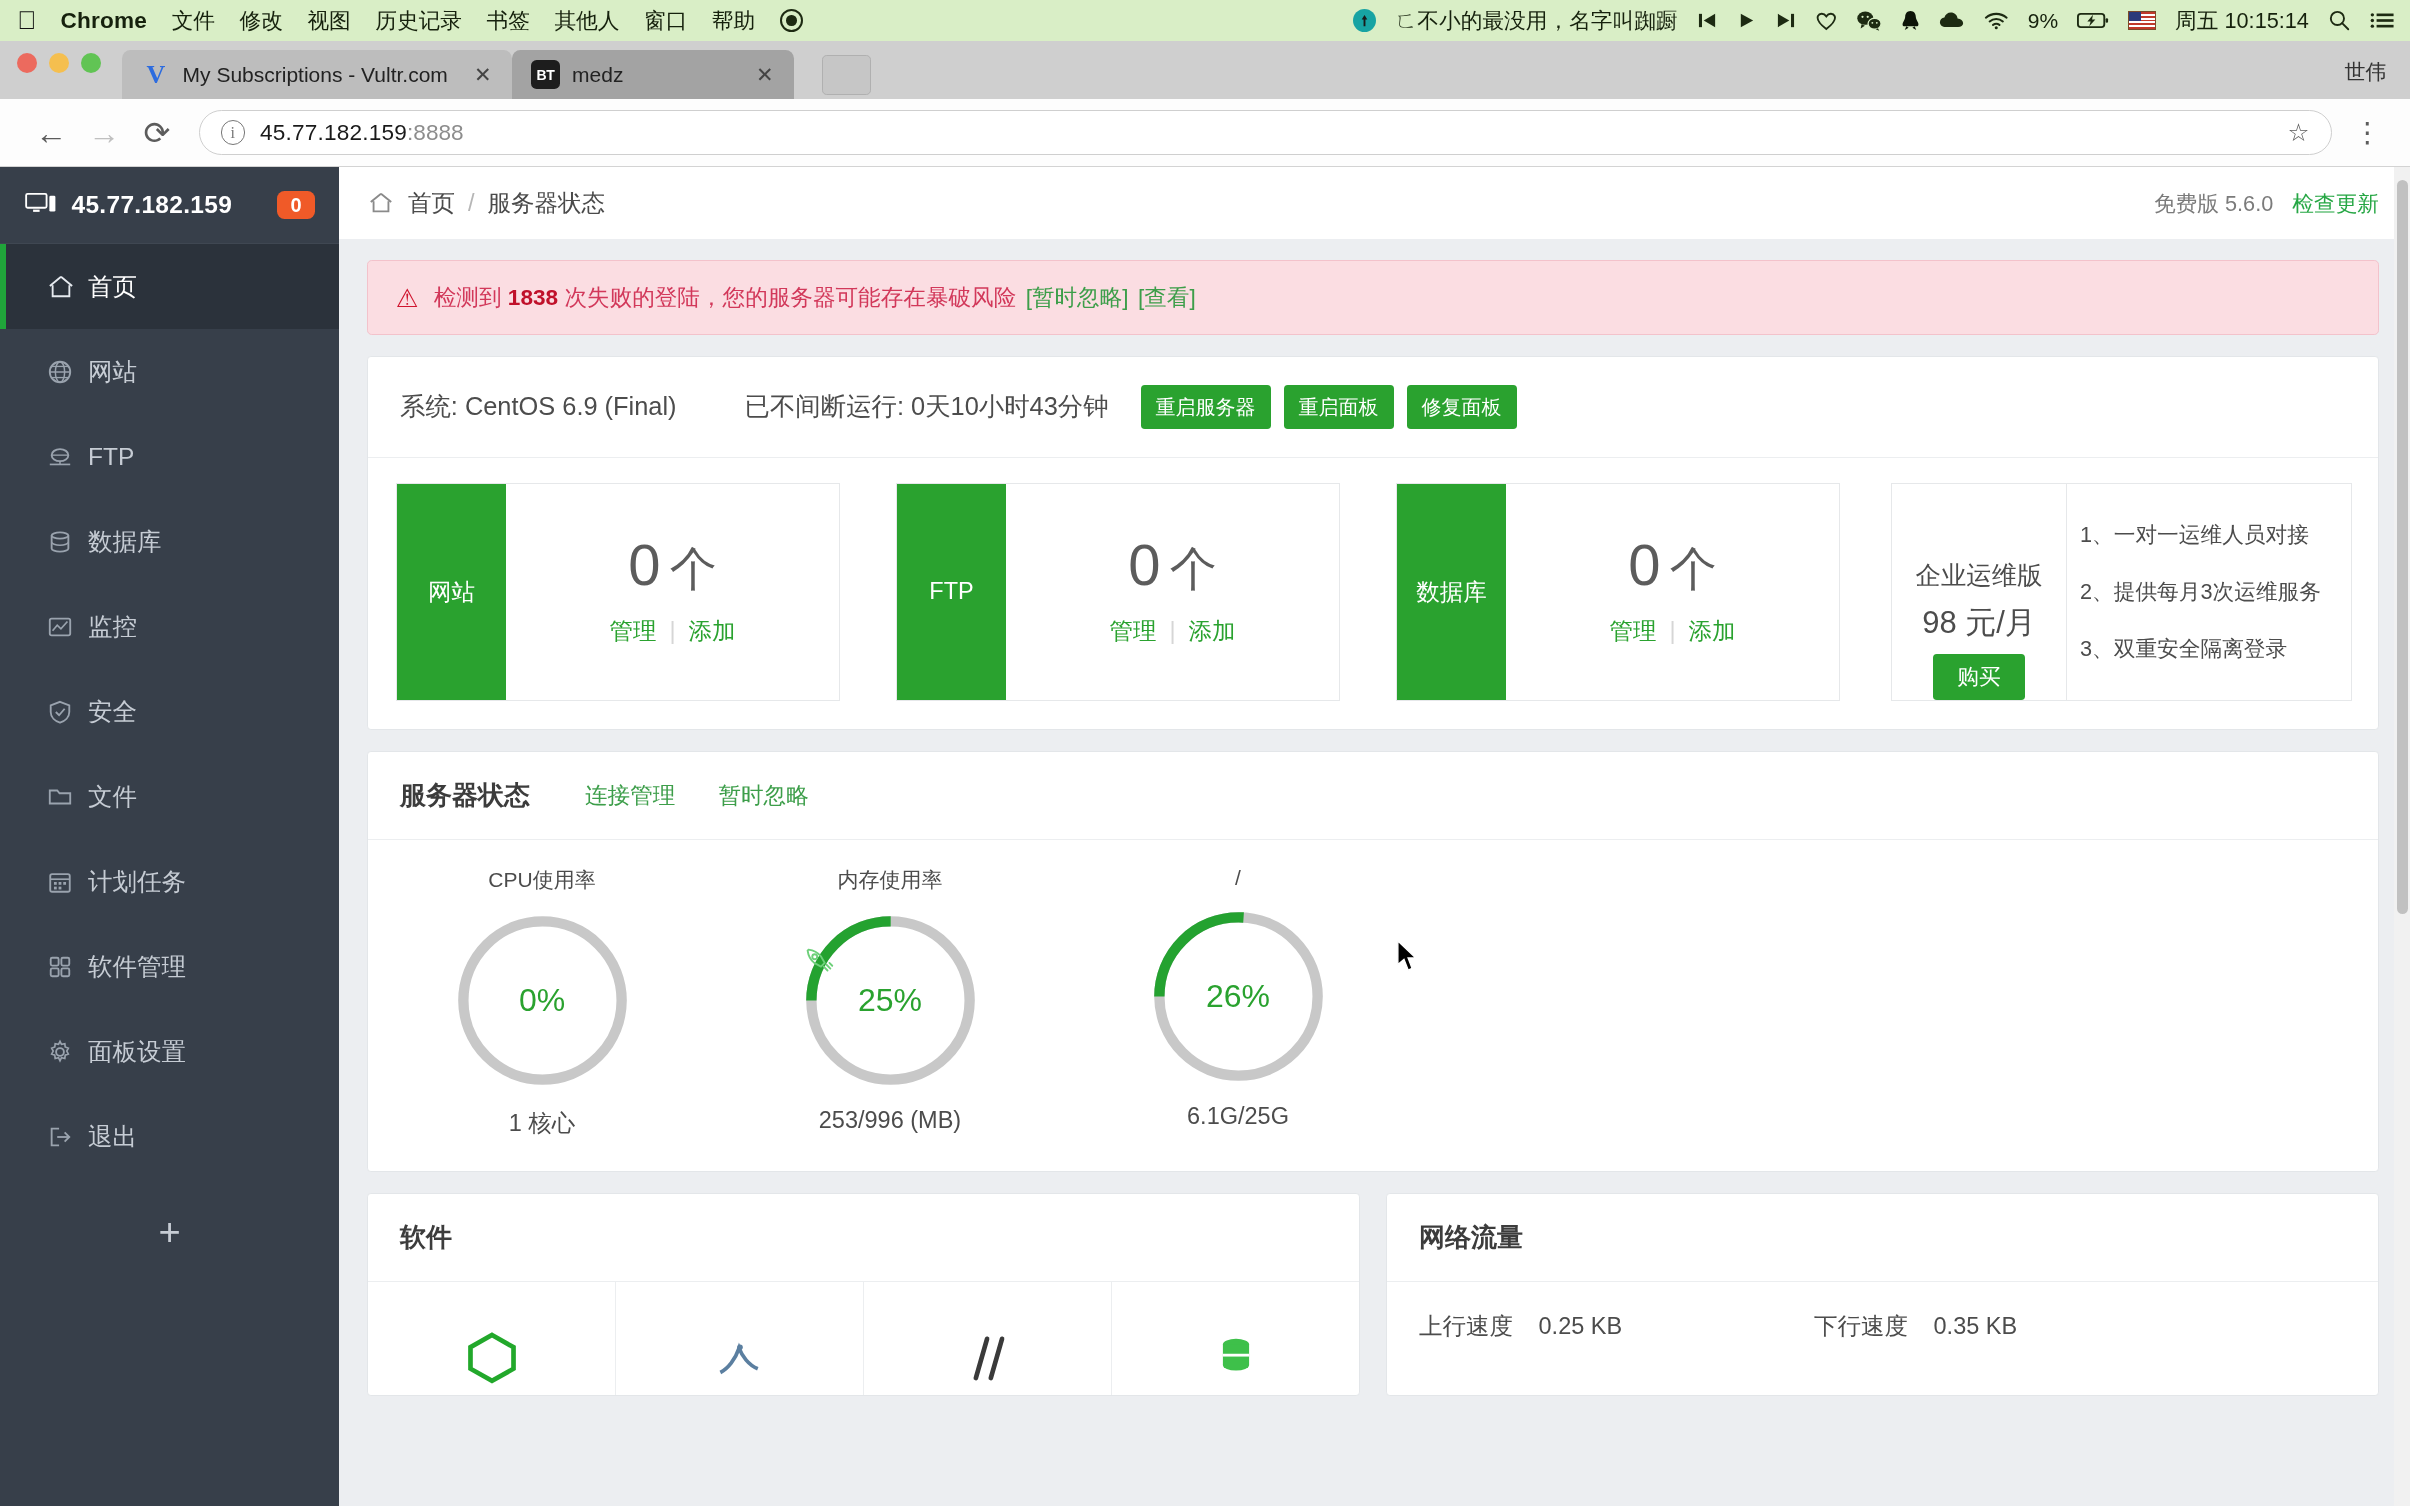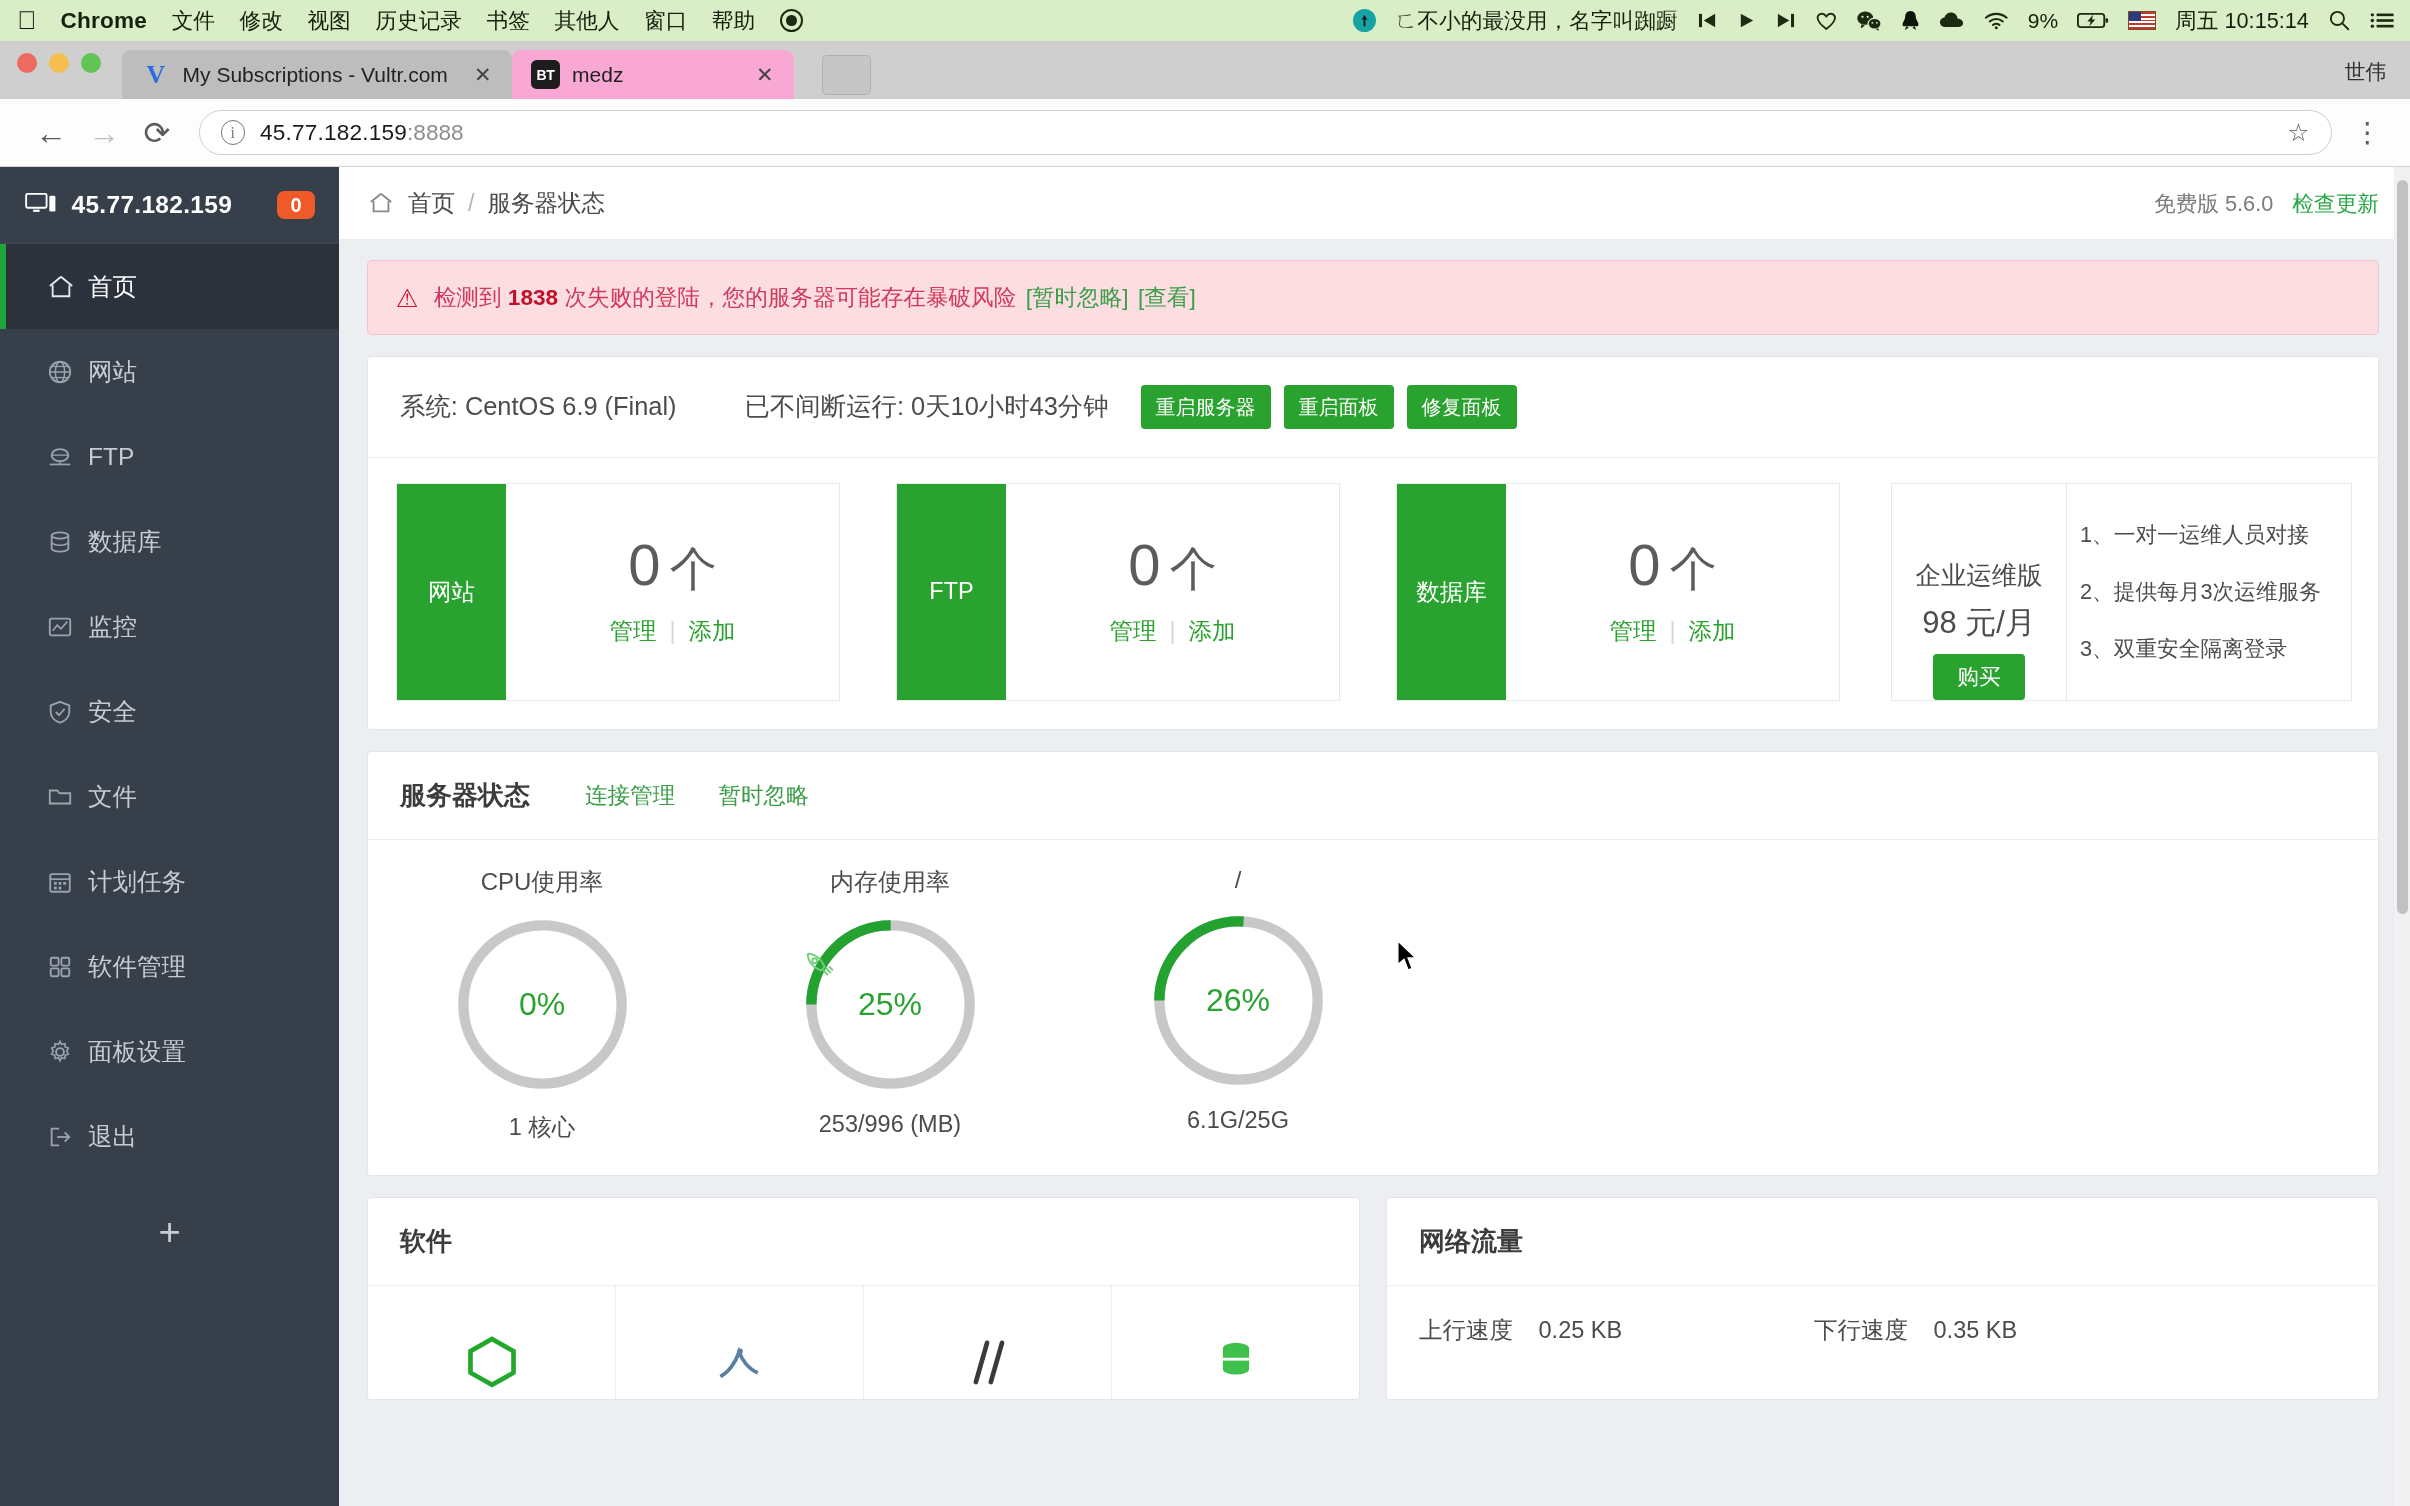--- a/index.html
+++ b/index.html
@@ -64,21 +64,21 @@
     display: flex; align-items: center;
     padding: 0 15px 0 19px;
     min-width: 282px;
     max-width: 621px;
     position: relative;
     font-size: 21px;
     color: #222;
     border-top-left-radius: 8.5px; border-top-right-radius: 8.5px;
   }
   .tab.inactive { background: #bdbdbd; margin-left: 21px; }
-  .tab.active { background: #f9a8d4; }
+  .tab.active { background: #a3a3a3; }
   .tab-fav { width: 29px; height: 29px; margin-right: 12.2px; flex: none;
              display: flex; align-items: center; justify-content: center; }
   .tab-fav.vultr { color: #2d6cdf; font-weight: bold; font-size: 26px; font-family: "Liberation Serif", serif;}
   .tab-fav.bt { background:#1d1d1d; color:#fff; font-size:14px; font-weight:bold;
                 border-radius:5.6px; letter-spacing:-0.5px;}
   .tab-title { flex:1; white-space: nowrap; overflow: hidden; text-overflow: ellipsis; }
   .tab-close { width: 28px; text-align: center; color: #444; font-size: 21px; margin-left: 21px;}
   .newtab {
     width: 49px; height: 40px; margin-left: 28px; margin-bottom: 3.8px;
     background: #c6c6c6; border: 0.9px solid #b0b0b0; border-radius: 4.7px;
@@ -192,21 +192,21 @@
   .promo-buy { background:#2aa22f; color:#fff; font-size:21.7px; padding: 8.5px 24.5px; border-radius:3.8px; }
   .promo-r { flex:1; display:flex; flex-direction:column; justify-content:center; padding: 0 13px; gap: 28px;}
   .promo-li { font-size: 21.7px; color:#4c4c4c; white-space: nowrap; }
 
   .secthead { display:flex; align-items:center; padding: 26px 32px; border-bottom:0.9px solid #eceef0; }
   .secthead .t { font-size: 26px; color:#3c3c3c; font-weight: bold; margin-right: 55px; }
   .secthead .l { font-size: 22.6px; color:#3d9e4a; margin-right: 43px; }
 
   .gauges { display:flex; padding: 26px 0 32px 0; }
   .gauge { width: 348px; display:flex; flex-direction:column; align-items:center; }
-  .gauge-lab { font-size: 24px; color:#4c4c4c; margin-bottom: 17px; }
+  .gauge-lab { font-size: 21px; color:#4c4c4c; margin-bottom: 17px; }
   .gauge-ring { position: relative; width: 179px; height: 179px; }
   .gauge-ring svg { display:block; transform: rotate(-90deg); }
   .gauge-val {
     position:absolute; inset:0; display:flex; align-items:center; justify-content:center;
     font-size: 32px; color:#2aa22f;
   }
   .gauge-rocket { position:absolute; top:32px; left:0; right:0; text-align:center; font-size: 28px; }
   .gauge-sub { font-size: 23.5px; color:#4c4c4c; margin-top: 17px; }
 
   .bottomrow { display:flex; gap: 26px; margin-top: 21px; }

